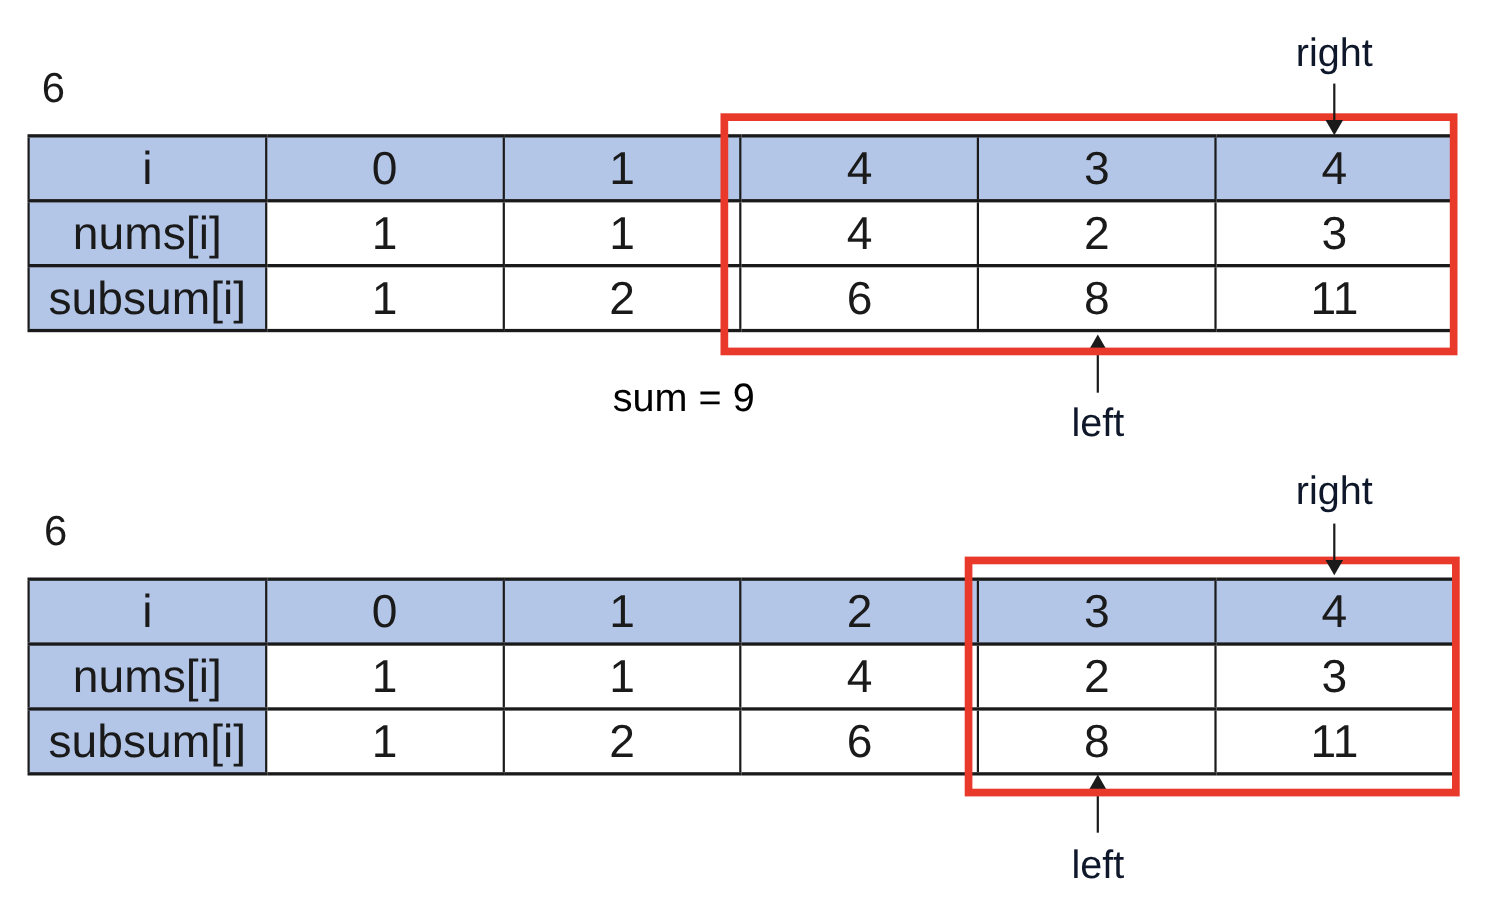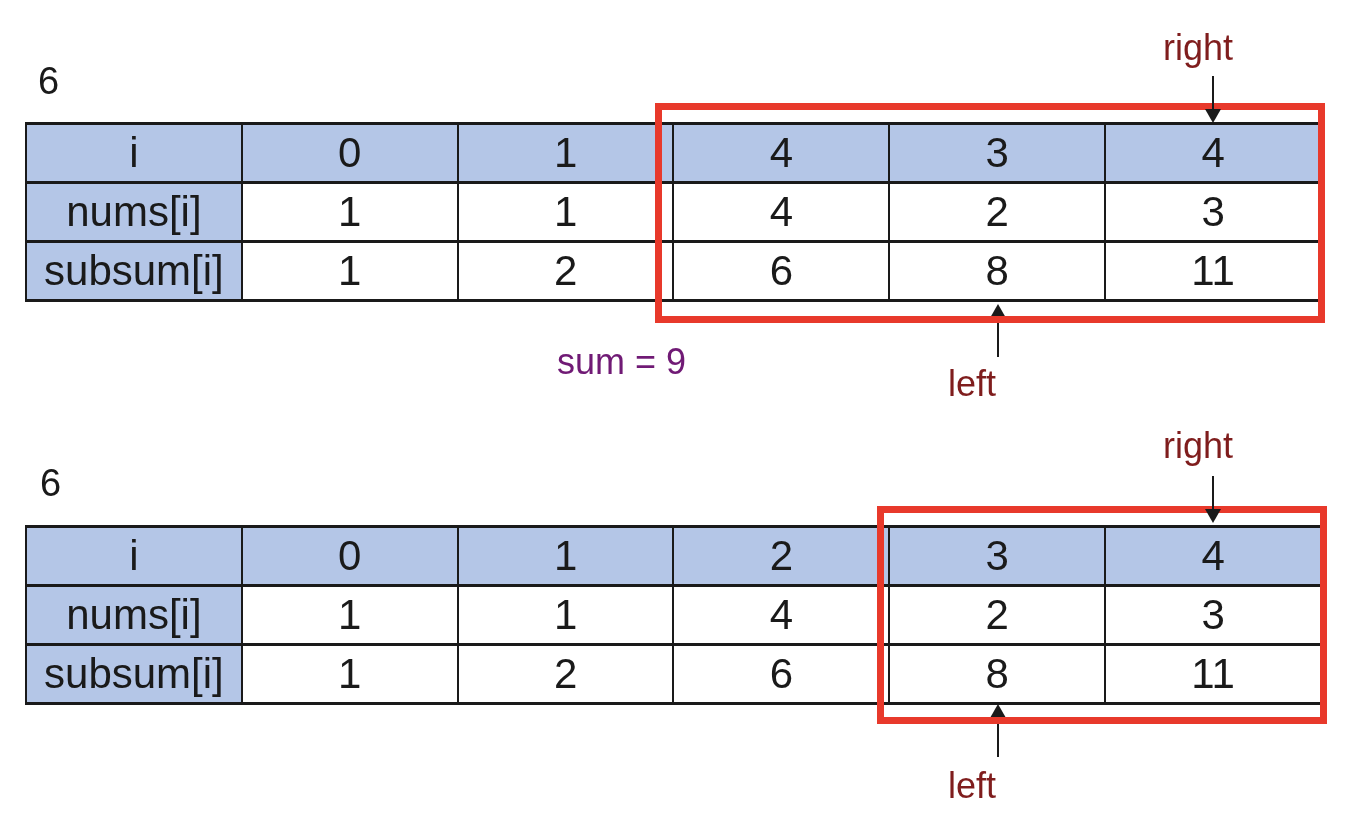--- a/index.html
+++ b/index.html
@@ -26,22 +26,22 @@
   .head-down {
     position:absolute; width:0; height:0;
     border-left:8px solid transparent; border-right:8px solid transparent;
     border-top:14px solid #1a1a1a;
   }
   .head-up {
     position:absolute; width:0; height:0;
     border-left:8px solid transparent; border-right:8px solid transparent;
     border-bottom:14px solid #1a1a1a;
   }
-  .ptr-label { position:absolute; width:100px; text-align:left; font-size:36px; line-height:1; color:#7f1d1d; }
-  .sum-label { position:absolute; font-size:36px; line-height:1; color:#701a75; }
+  .ptr-label { position:absolute; width:100px; text-align:center; font-size:36px; line-height:1; color:#0f172a; }
+  .sum-label { position:absolute; font-size:36px; line-height:1; color:#000000; }
   .z-above { z-index:6; }
   .z-below { z-index:1; }
 </style>
 </head>
 <body>
 
 <div class="canvas">
 
   <div class="count-label" style="left:38px; top:62px;">6</div>
 

